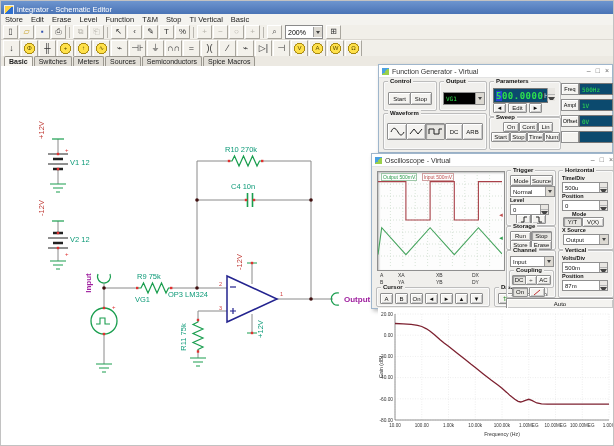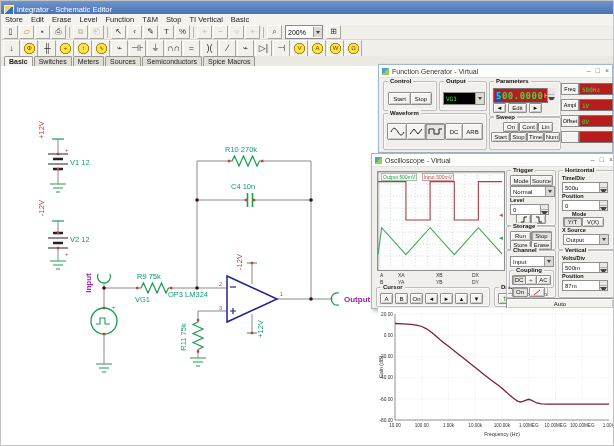--- a/index.html
+++ b/index.html
@@ -40,21 +40,21 @@
   .dd{position:absolute;background:#fff;border:1px solid #8f8f8f;font-size:6px;display:flex;align-items:center;padding-left:2px;color:#111;}
   .dd .arr{margin-left:auto;align-self:stretch;width:8px;background:#dcd9d2;border-left:1px solid #9a9a9a;display:flex;align-items:center;justify-content:center;}
   .dd.lcd-dd{background:#000;color:#2ee24e;font-family:"DejaVu Sans Mono",monospace;}
   .inp{position:absolute;background:#fff;border:1px solid #8f8f8f;font-size:6px;display:flex;align-items:center;padding-left:2px;color:#111;}
   .spin{margin-left:auto;align-self:stretch;width:7px;display:flex;flex-direction:column;border-left:1px solid #9a9a9a;}
   .spin span{flex:1;background:#e8e6e2;border-bottom:1px solid #b5b5b5;display:flex;align-items:center;justify-content:center;}
   .spin span:last-child{border-bottom:none;}
   .tri-u{width:0;height:0;border-left:2px solid transparent;border-right:2px solid transparent;border-bottom:3px solid #444;}
   .tri-d{width:0;height:0;border-left:2px solid transparent;border-right:2px solid transparent;border-top:3px solid #444;}
   .lbl{position:absolute;font-size:5.5px;font-weight:bold;color:#111;white-space:nowrap;}
-  .lcd{position:absolute;background:#b91c1c;color:#2ee24e;font-family:"DejaVu Sans Mono",monospace;border:1px solid #777;}
+  .lcd{position:absolute;background:#0c4a6e;color:#2ee24e;font-family:"DejaVu Sans Mono",monospace;border:1px solid #777;}
   .c-green{color:#2a8f2a;} .c-blue{color:#2a4fb0;} .c-red{color:#c03030;}
   
   .fg-lcd{left:114px;top:23px;width:53px;height:13px;display:flex;align-items:center;}
   .fg-lcd .lcd-main{display:block;flex:1;font-size:9px;font-weight:bold;letter-spacing:.5px;padding-left:2px;}
   .fg-lcd .lcd-main::first-letter{background:#2a3fd4;}
   .fg-lcd .lcd-unit{width:12px;font-size:6.5px;color:#ddd;border-left:1px solid #333;text-align:center;}
   .fg-readout-label{position:absolute;width:16px;height:10px;background:#f4f3f0;border:1px solid #8f8f8f;font-size:5.5px;display:flex;align-items:center;justify-content:center;box-shadow:inset 1px 1px 0 #fff;}
   .fg-readout-lcd{width:30px;height:10px;font-size:6px;display:flex;align-items:center;padding-left:2px;}
   
   .scope-screen{position:absolute;left:5px;top:17px;width:126px;height:98px;background:#fdfdfd;border:1px solid #8f8f8f;box-shadow:inset 1px 1px 2px #bbb;}

